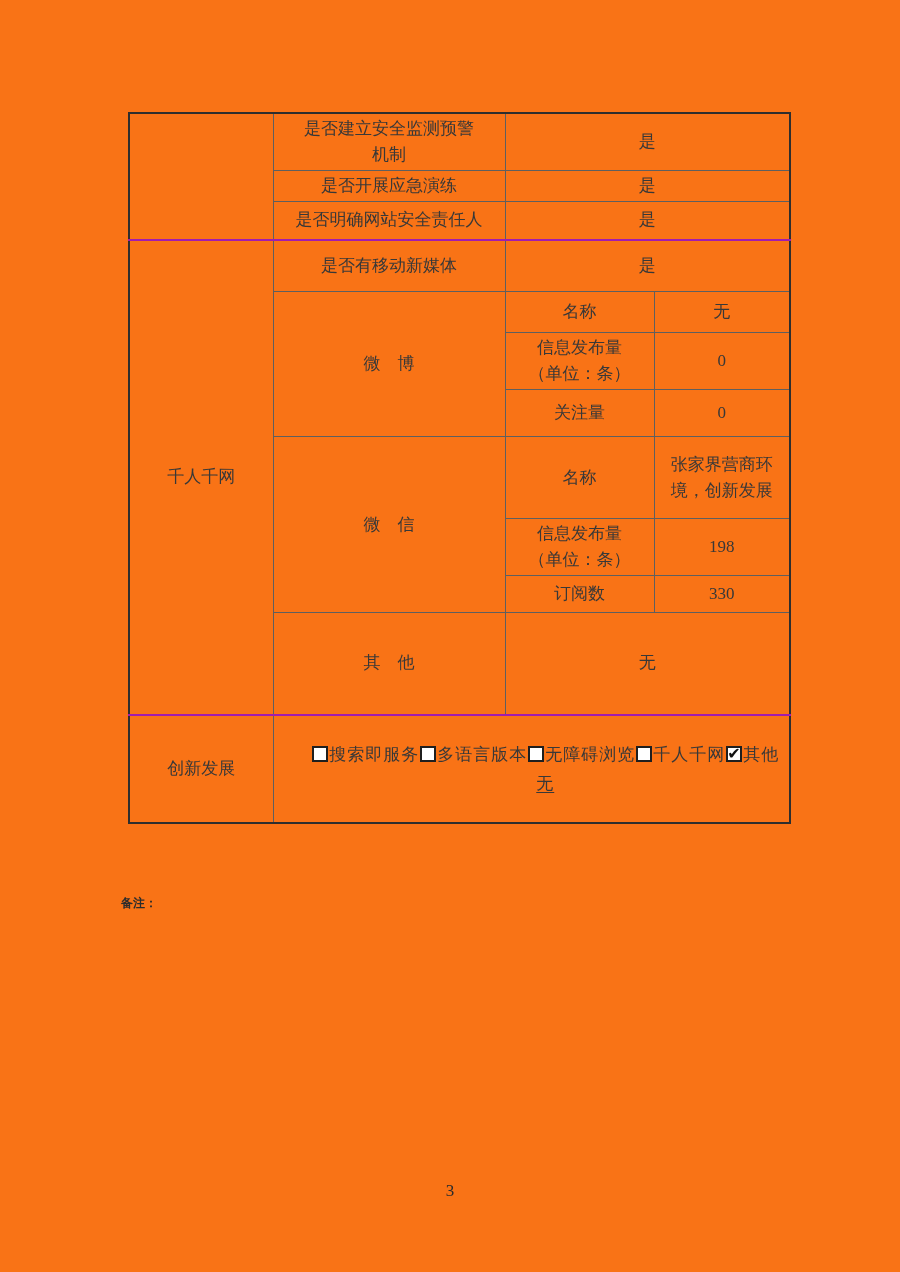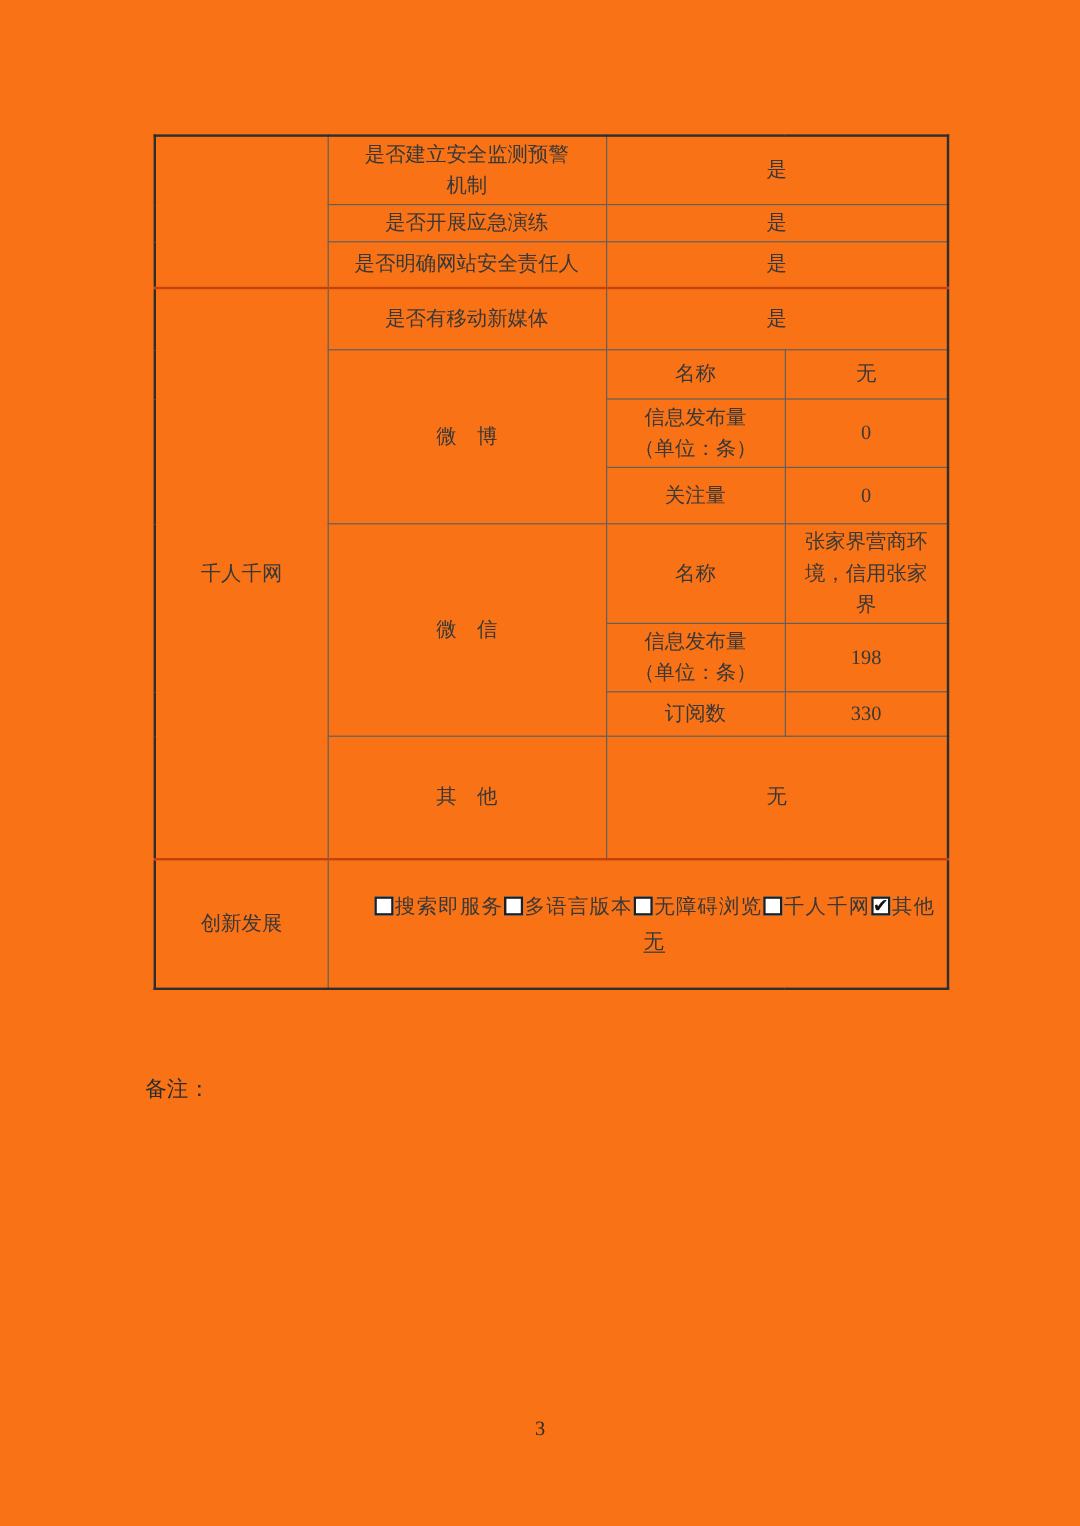--- a/index.html
+++ b/index.html
@@ -25,21 +25,21 @@
     border: 2px solid #2e2e2e;
     font-size: 17px;
   }
   table.report-table td {
     border: 1px solid #5f5f5f;
     text-align: center;
     vertical-align: middle;
     padding: 2px 8px;
     line-height: 26px;
   }
-  tr.sec-top td { border-top: 2px solid #c2410c; }
+  tr.sec-top td { border-top: 2px solid #a21caf; }
   .c-label div { line-height: 26px; }
   .val-num { font-family: "Liberation Serif", "DejaVu Serif", serif; }
   .c-innov {
     text-align: left;
     padding-left: 34px !important;
     padding-right: 6px !important;
   }
   .innov-line { line-height: 29px; letter-spacing: 1px; white-space: nowrap; }
   .innov-line2 { line-height: 29px; letter-spacing: 1px; }
   .underlined { text-decoration: underline; text-underline-offset: 3px; }
@@ -60,22 +60,22 @@
     top: -9px;
     font-size: 16px;
     font-weight: bold;
     color: #111;
     font-family: "DejaVu Sans", sans-serif;
   }
   .notes {
     position: absolute;
     left: 121px;
     top: 895px;
-    font-size: 18px;
-    font-weight: normal;
+    font-size: 12px;
+    font-weight: bold;
     color: #2c2c2c;
   }
   .pageno {
     position: absolute;
     left: 0;
     right: 0;
     top: 1181px;
     text-align: center;
     font-size: 17px;
     color: #2c2c2c;
@@ -130,21 +130,21 @@
         <td class="val-num">0</td>
       </tr>
       <tr style="height:47px">
         <td>关注量</td>
         <td class="val-num">0</td>
       </tr>
 
       <tr style="height:82px">
         <td rowspan="3">微　信</td>
         <td>名称</td>
-        <td>张家界营商环境，信用张家界</td>
+        <td>张家界营商环境，创新发展</td>
       </tr>
       <tr style="height:56px">
         <td class="c-label">
           <div>信息发布量</div>
           <div>（单位：条）</div>
         </td>
         <td class="val-num">198</td>
       </tr>
       <tr style="height:37px">
         <td>订阅数</td>

